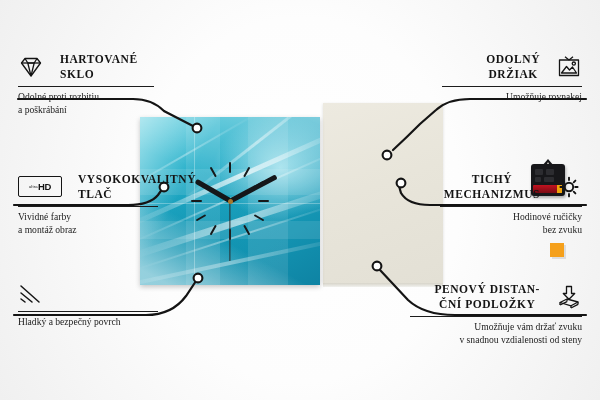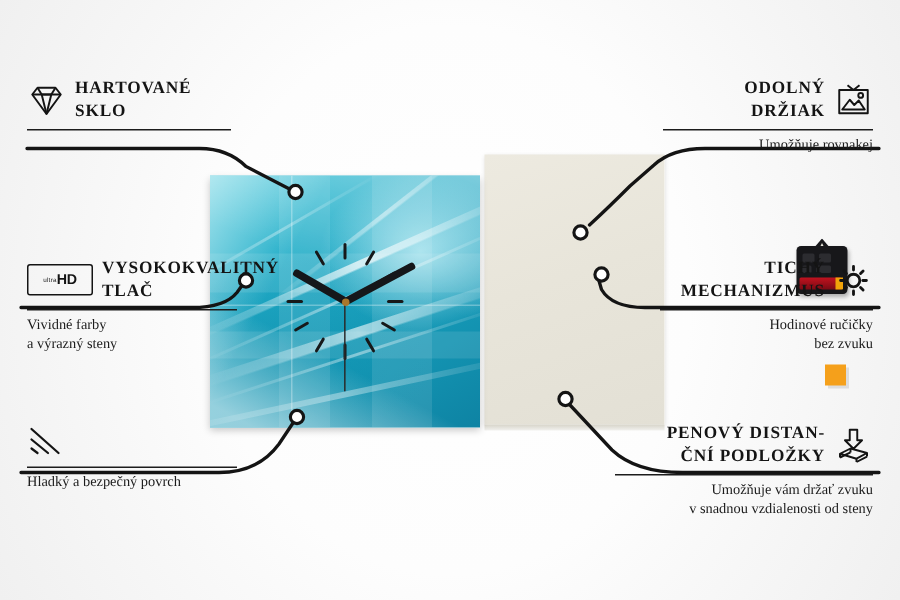--- a/index.html
+++ b/index.html
@@ -65,32 +65,32 @@
   .mech-batt { position:absolute; left:2px; bottom:3px; width:28px; height:8px; background:linear-gradient(#c1121f,#7a0b14); border-radius:1px;}
   .mech-batt:after{content:"";position:absolute;right:-1px;top:0;width:5px;height:8px;background:#f0a30a;}
   .mech-slot{position:absolute;background:#2c2c30;border-radius:1px;}
   .pad { position:absolute; left:227px; top:140px; width:14px; height:14px; background:#f5a01b; box-shadow:2px 2px 0 rgba(0,0,0,.10); }
 
   
   svg.lines { position:absolute; inset:0; width:600px; height:400px; pointer-events:none; }
 
   
   .feat { position:absolute; }
-  .feat .head { display:flex; align-items:center; gap:6px; }
+  .feat .head { display:flex; align-items:center; gap:16px; }
   .feat .title {
     font-weight:bold; font-size:11.5px; letter-spacing:.55px; line-height:14.5px;
     text-transform:uppercase;
   }
   .feat .rule { height:1px; background:#1c1c1c; margin:5px 0 4px; }
   .feat .sub { font-size:9.6px; line-height:12.6px; color:#1b1b1b; }
   .feat.left  .head { justify-content:flex-start; }
   .feat.left  .title { text-align:left; }
   .feat.left  .sub { text-align:left; }
   .feat.right .head { justify-content:flex-end; flex-direction:row; }
-  .feat.right .title { text-align:right; }
+  .feat.right .title { text-align:center; }
   .feat.right .sub { text-align:right; }
   .ico { flex:0 0 auto; width:26px; height:24px; display:block; }
   .ico.hd {
     width:44px;height:21px;border:1.6px solid #141414;border-radius:2px;
     display:flex;flex-direction:row;align-items:center;justify-content:center;line-height:1;
   }
   .ico.hd b{font-size:9.5px;font-weight:bold;letter-spacing:-.2px;font-family:"Liberation Sans",sans-serif;}
   .ico.hd em{font-size:4.2px;font-style:normal;letter-spacing:.2px;font-family:"Liberation Sans",sans-serif;margin-bottom:-1px;}
 
   .f1 { left:18px;  top:52px;  width:136px; }
@@ -215,37 +215,41 @@
             <path d="M19 3.5 L16.2 8 L13 21"></path>
           <path d="M9.8 8 H16.2"></path>
         </g>
       </svg>
       <div class="title">
         <div>HARTOVANÉ</div>
         <div>SKLO</div>
       </div>
     </div>
     <div class="rule"></div>
+    <div class="sub">
+      <div>Odolné proti rozbitiu</div>
+      <div>a poškrábání</div>
+    </div>
   </div>
 
   <div class="feat left f2">
     <div class="head">
       <div class="ico hd">
         <em>ultra</em>
         <b>HD</b>
       </div>
       <div class="title">
         <div>VYSOKOKVALITNÝ</div>
         <div>TLAČ</div>
       </div>
     </div>
     <div class="rule"></div>
     <div class="sub">
       <div>Vividné farby</div>
-      <div>a výrazný steny</div>
+      <div>a montáž obraz</div>
     </div>
   </div>
 
   <div class="feat left f3">
     <div class="head">
       <svg class="ico" viewBox="0 0 26 24">
         <g stroke="#141414" stroke-width="1.5" stroke-linecap="round">
           <line x1="3" y1="4" x2="21" y2="20"></line>
           <line x1="3" y1="11" x2="14" y2="20"></line>
           <line x1="3" y1="17" x2="7" y2="20"></line>

